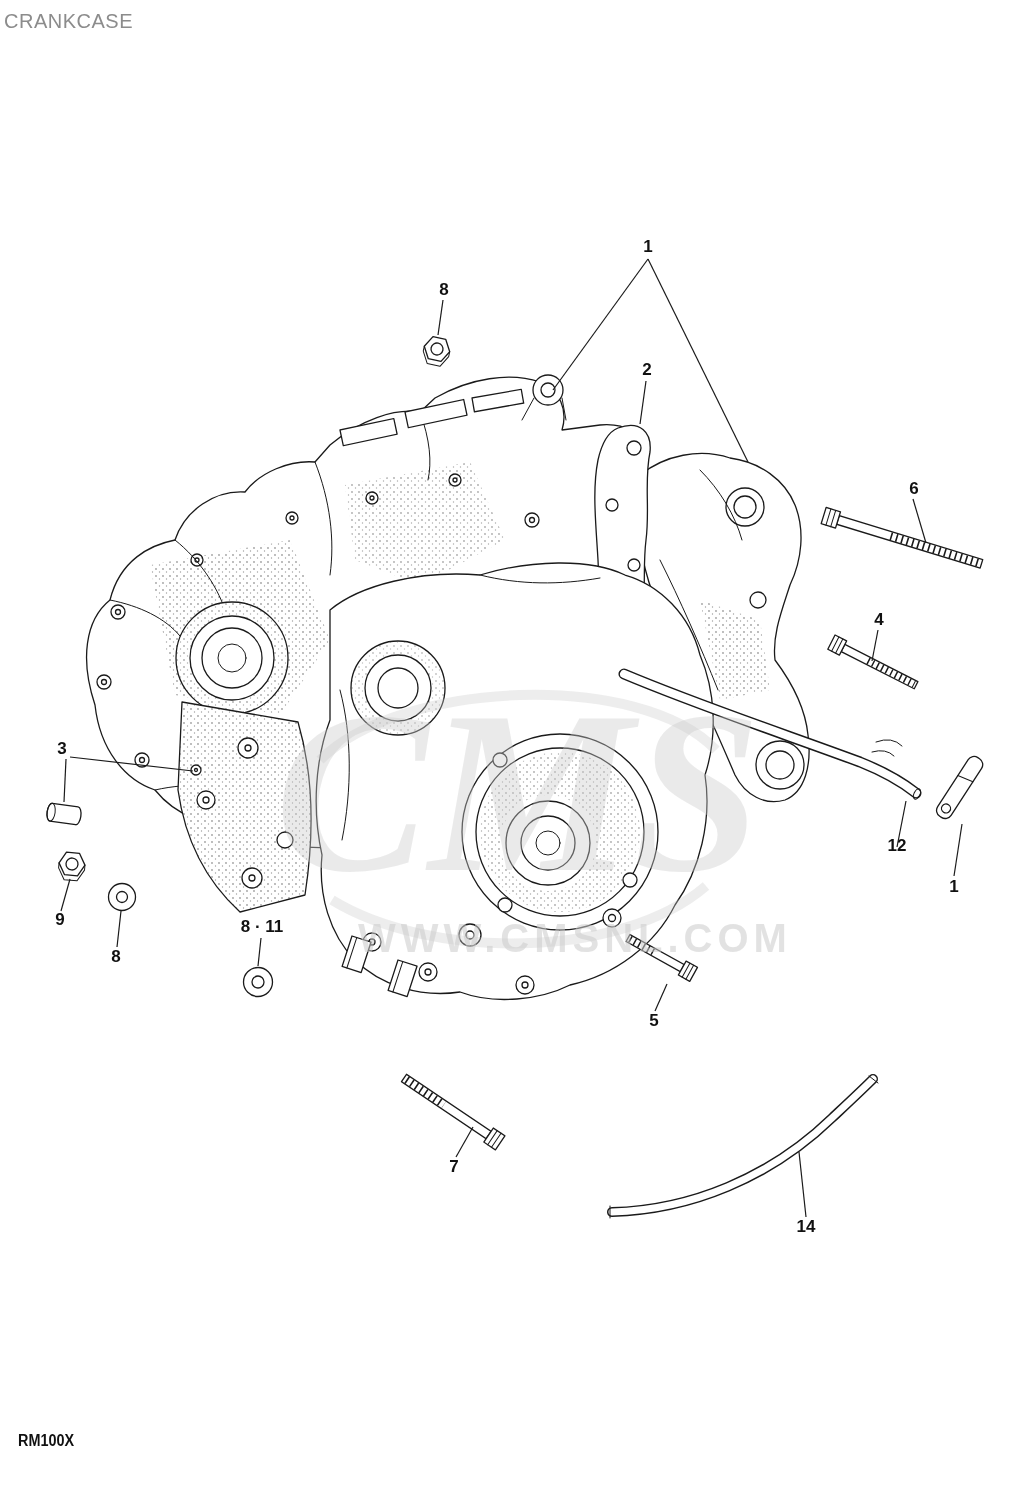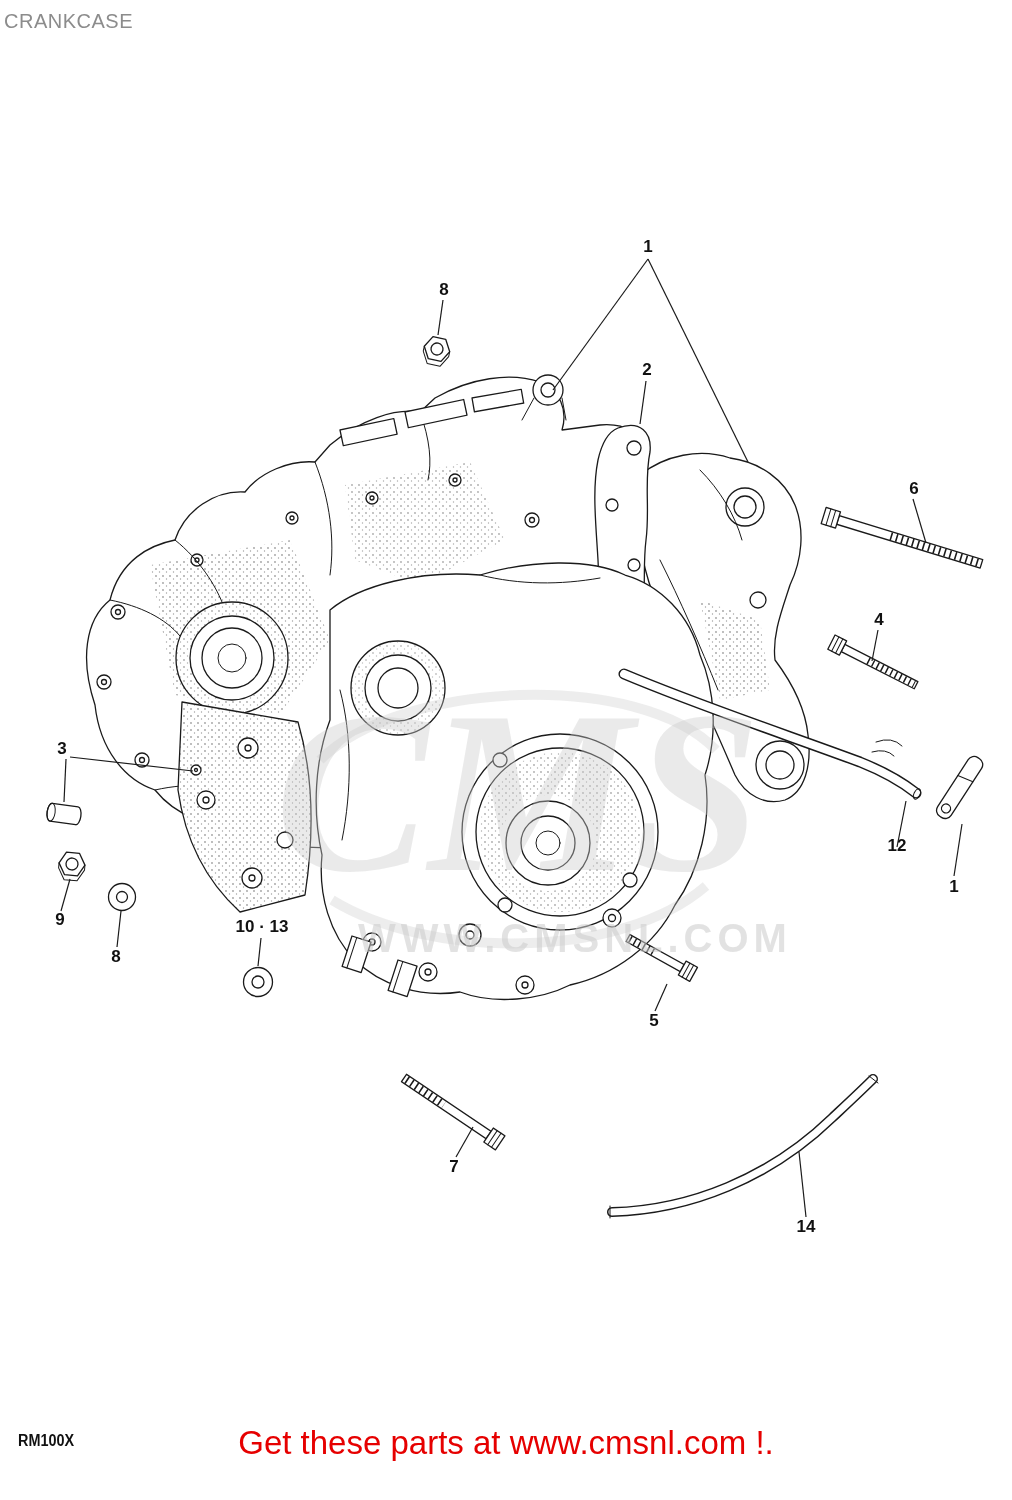--- a/index.html
+++ b/index.html
@@ -308,23 +308,22 @@
       <div class="callout" style="left: 648px; top: 247px;">1</div>
       <div class="callout" style="left: 444px; top: 290px;">8</div>
       <div class="callout" style="left: 647px; top: 370px;">2</div>
       <div class="callout" style="left: 914px; top: 489px;">6</div>
       <div class="callout" style="left: 879px; top: 620px;">4</div>
       <div class="callout" style="left: 62px; top: 749px;">3</div>
       <div class="callout" style="left: 897px; top: 846px;">12</div>
       <div class="callout" style="left: 954px; top: 887px;">1</div>
       <div class="callout" style="left: 60px; top: 920px;">9</div>
       <div class="callout" style="left: 116px; top: 957px;">8</div>
-      <div class="callout" style="left: 262px; top: 927px;">10 · 13</div>
+      <div class="callout" style="left: 262px; top: 927px;">8 · 11</div>
       <div class="callout" style="left: 654px; top: 1021px;">5</div>
       <div class="callout" style="left: 454px; top: 1167px;">7</div>
       <div class="callout" style="left: 806px; top: 1227px;">14</div>
     </div>
 
   <div id="model-code">RM100X</div>
 
-  <div id="footer-text">Get these parts at www.cmsnl.com !.</div>
 
 </div>
 
 </body></html>

